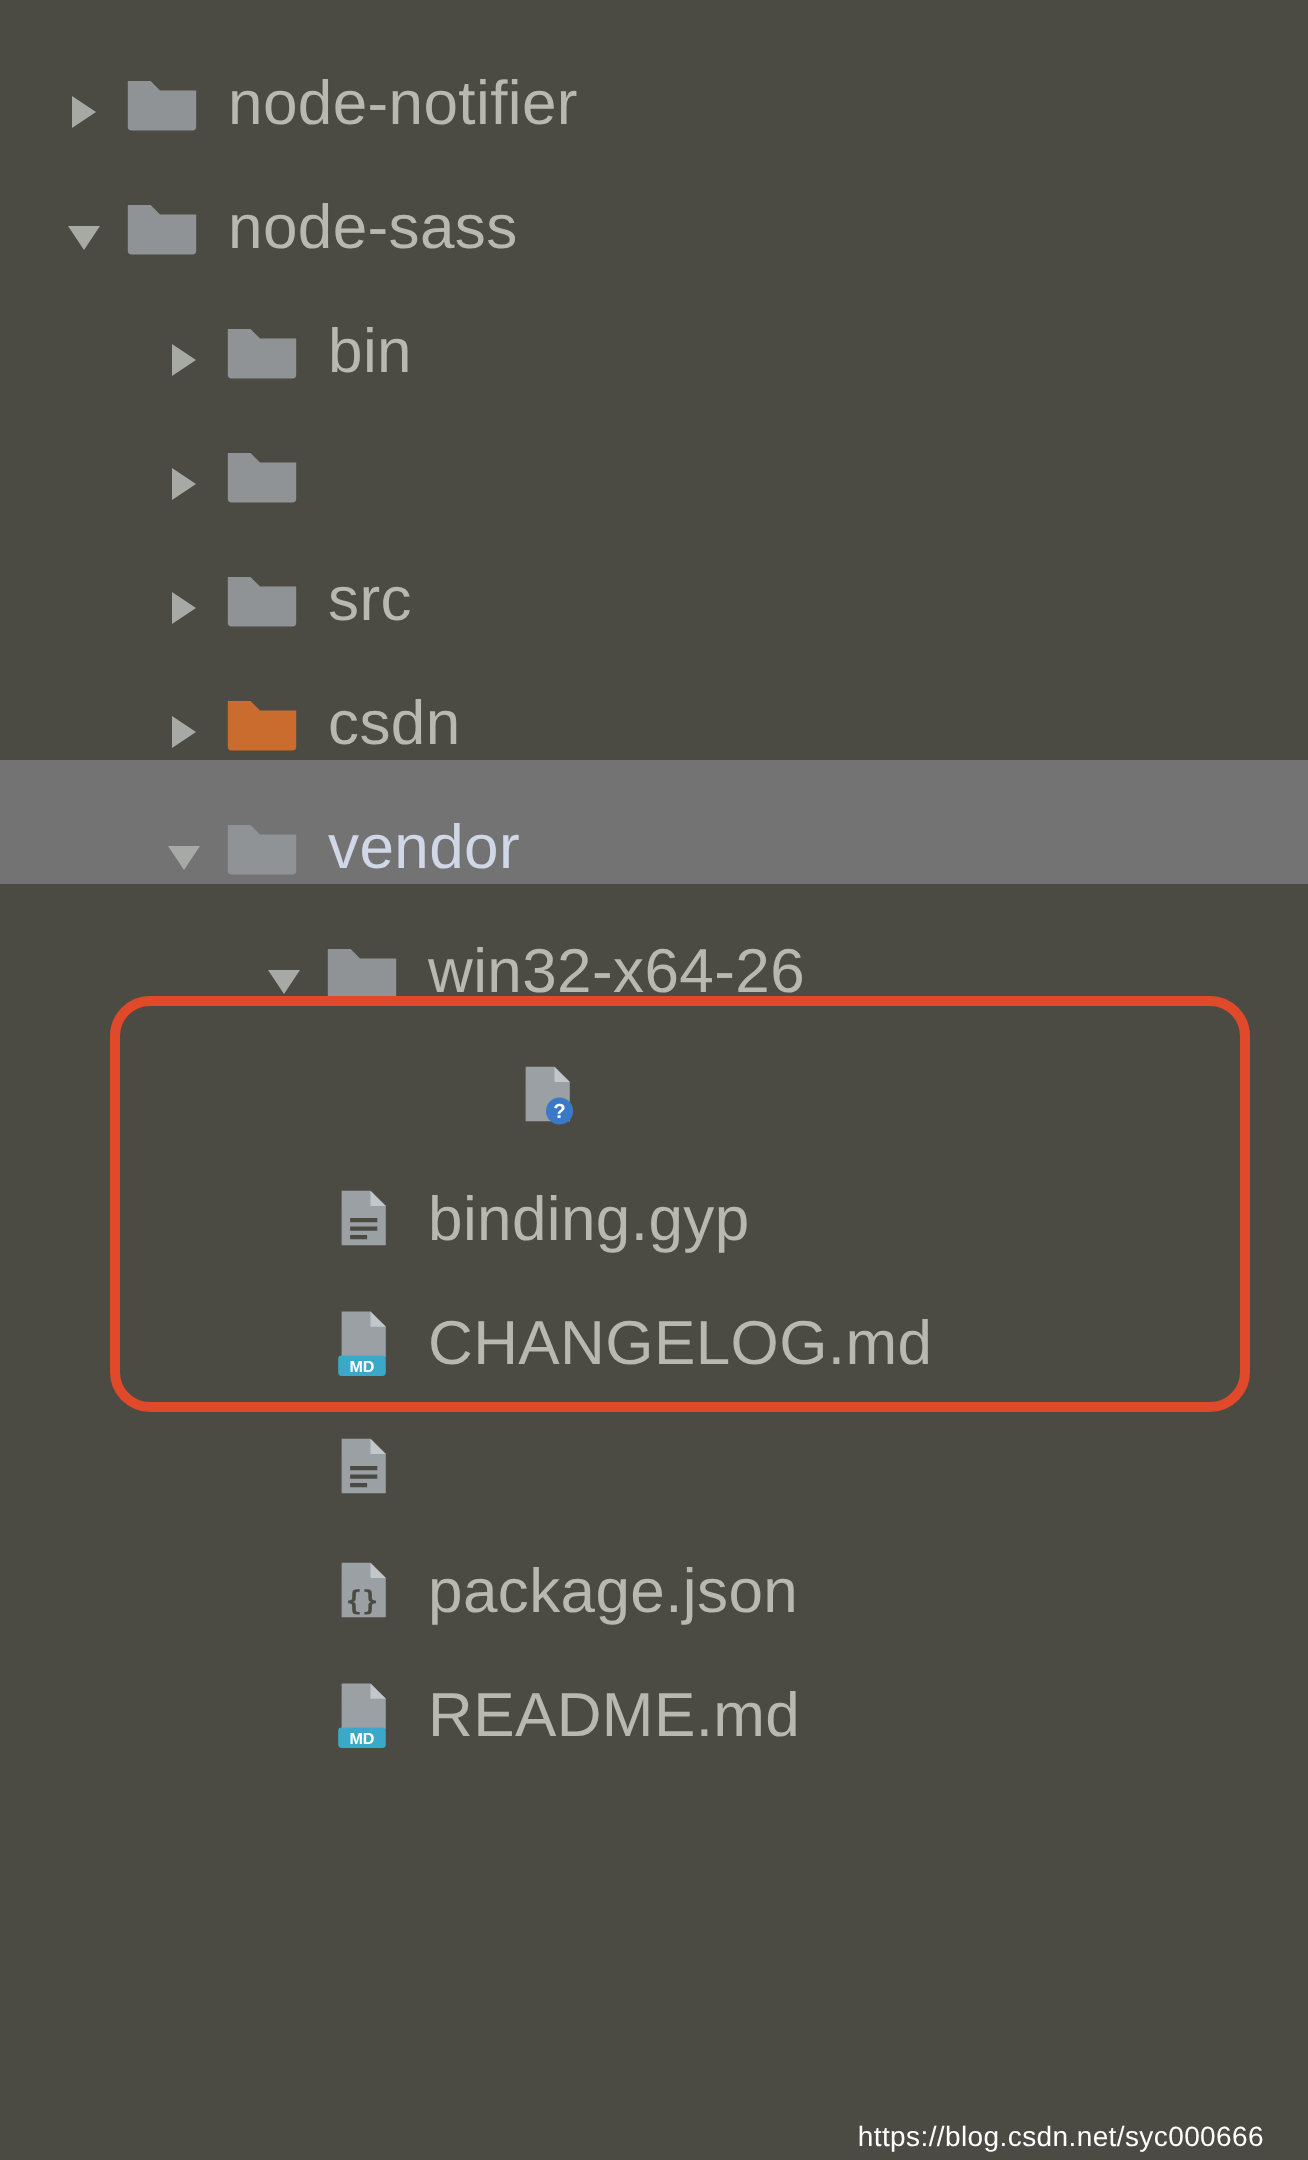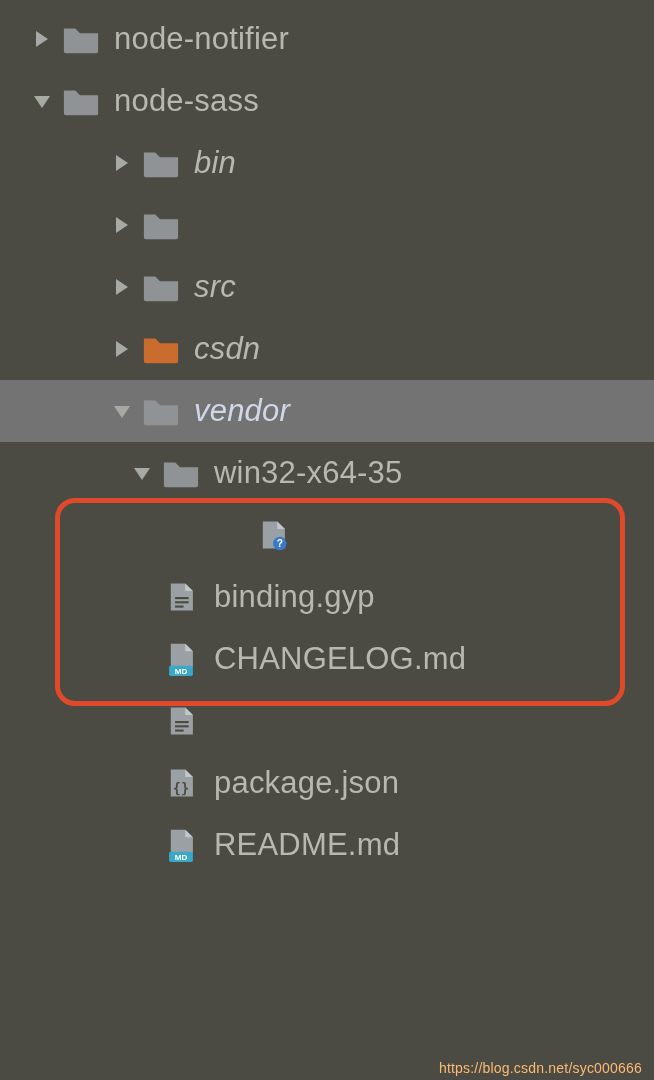--- a/index.html
+++ b/index.html
@@ -10,30 +10,30 @@
     background: #4b4b43;
     font-family: "Segoe UI", Arial, sans-serif;
     overflow: hidden;
   }
   .tree {
     padding-top: 8px;
     position: relative;
   }
   .row {
     display: flex;
-    align-items: center;
+    align-items: flex-end;
     height: 62px;
     box-sizing: border-box;
     white-space: nowrap;
   }
   .row.selected {
     background: #737373;
   }
   .indent0 { padding-left: 28px; }
-  .indent1 { padding-left: 108px; font-style: italic; }
+  .indent1 { padding-left: 78px; }
   .indent2 { padding-left: 128px; }
   .indent3 { padding-left: 220px; }
 
   .arrow {
     width: 28px;
     height: 28px;
     display: inline-flex;
     align-items: center;
     justify-content: center;
     margin-right: 6px;
@@ -68,24 +68,24 @@
     top: 498px;
     height: 208px;
     border: 5px solid #e04a2a;
     border-radius: 20px;
     box-sizing: border-box;
     pointer-events: none;
   }
 
   .watermark {
     position: absolute;
-    right: 12px;
+    right: 22px;
     bottom: 4px;
     font-size: 14px;
-    color: #fdba74;
+    color: #ffffff;
     letter-spacing: 0.2px;
   }
 </style>
 </head>
 <body>
 
 <div class="tree" id="tree">
     <div class="row indent0">
       <span class="arrow">
         <svg viewBox="0 0 20 20">
@@ -180,21 +180,21 @@
       <span class="arrow">
         <svg viewBox="0 0 20 20">
           <polygon points="2,5 18,5 10,17" fill="#a7a9a5"></polygon>
         </svg>
       </span>
       <span class="icon">
         <svg viewBox="0 0 40 34">
     <path d="M2 6 h12 l5 5 h19 v19 a2 2 0 0 1 -2 2 h-32 a2 2 0 0 1 -2 -2 z" fill="#8f9396"></path>
   </svg>
       </span>
-      <span class="label">win32-x64-35</span>
+      <span class="label">win32-x64-26</span>
     </div>
     <div class="row indent3">
       <span class="arrow-blank"></span>
       <span class="icon">
         <svg viewBox="0 0 40 40">
     <path d="M8 4 h17 l9 9 v23 h-26 z" fill="#9aa0a4"></path>
     <path d="M25 4 v9 h9 z" fill="#c2c7cb"></path>
     <circle cx="28" cy="30" r="8" fill="#3a78c8"></circle>
     <text x="28" y="34" font-size="12" font-weight="bold" text-anchor="middle" fill="#fff" font-family="Arial">?</text>
   </svg>

